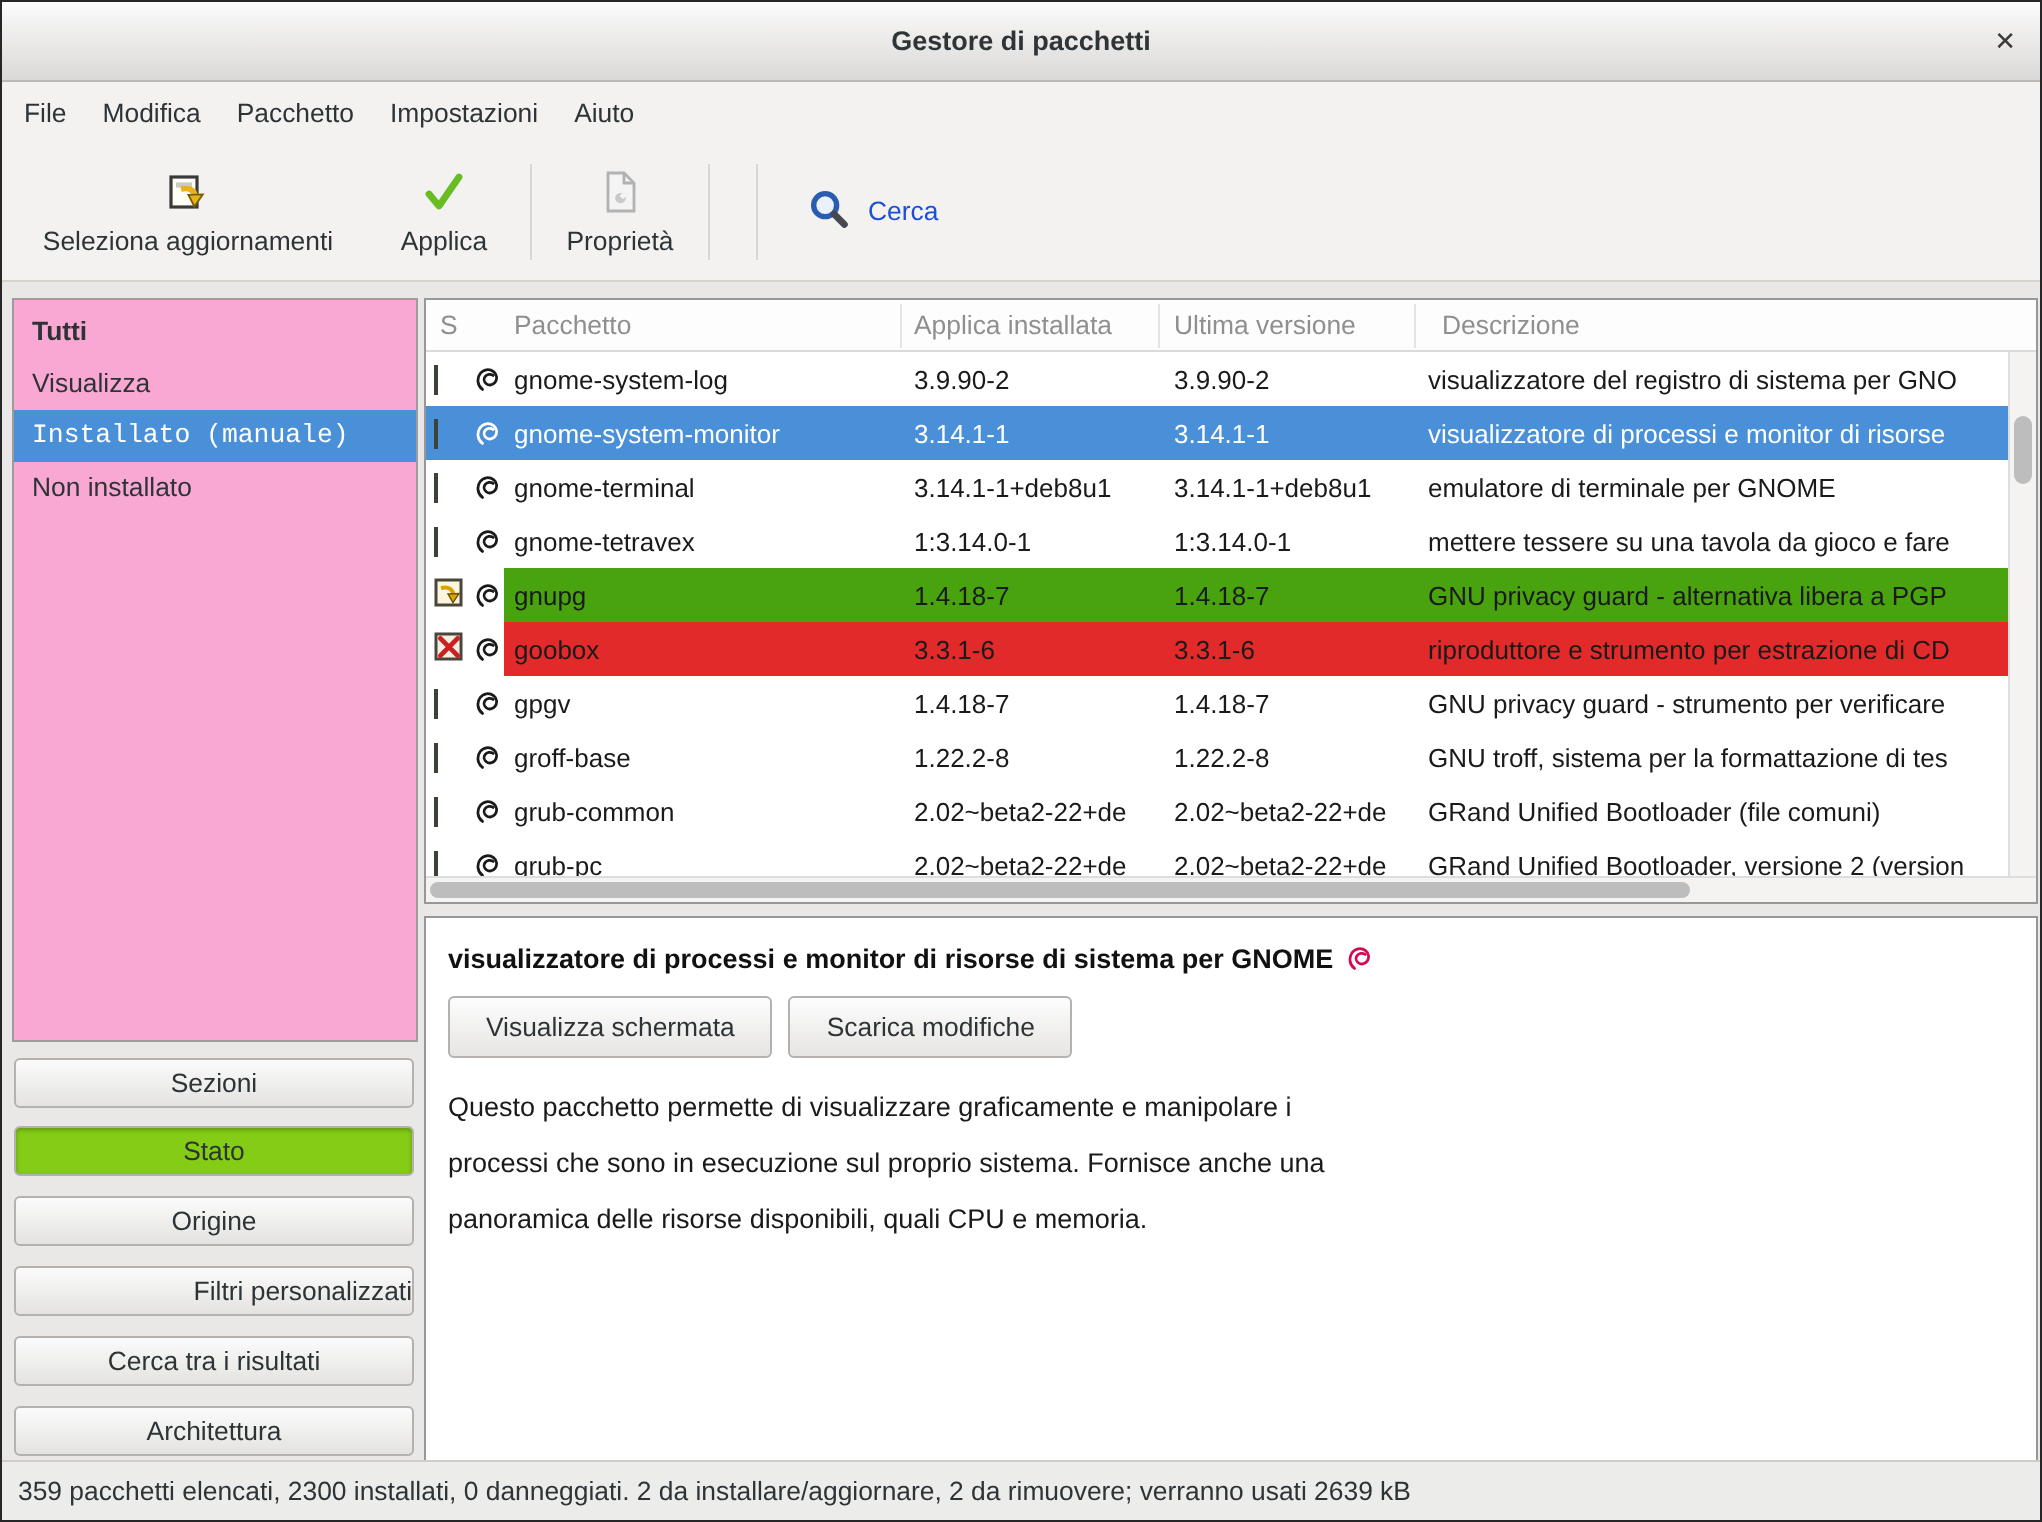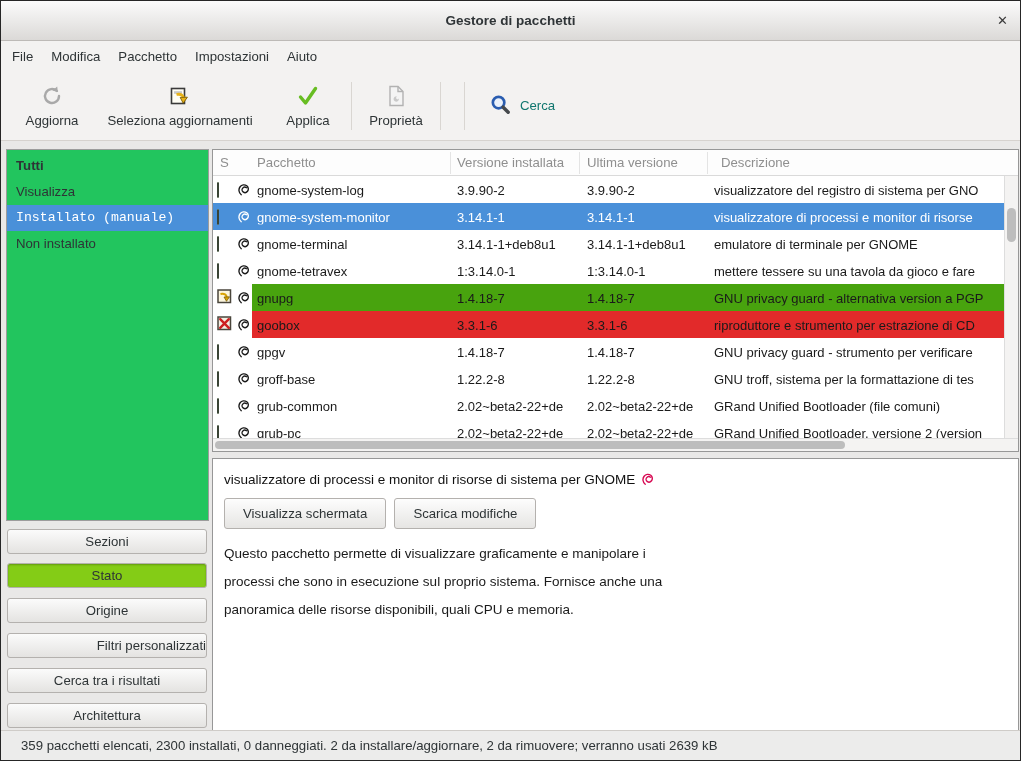--- a/index.html
+++ b/index.html
@@ -14,27 +14,27 @@
 
   
   .menubar { height:30px; background:#f3f2f1; display:flex; align-items:center; padding-left:2px; font-size:13.2px; }
   .menu-item { padding:6px 9px; }
 
   
   .toolbar { height:70px; background:#f3f2f1; border-bottom:1px solid #d6d2ce; display:flex; align-items:center; padding-left:8px; }
   .tool-btn { display:flex; flex-direction:column; align-items:center; justify-content:center; gap:4px; height:62px; font-size:13.2px; }
   .tool-btn .ticon { height:26px; display:flex; align-items:center; justify-content:center; }
   .tool-sep { width:1px; height:48px; background:#d9d6d2; }
-  .search-btn { display:flex; align-items:center; gap:8px; padding:0 12px; height:44px; margin-left:12px; font-size:13.2px; background:none; border:none; font-family:inherit; color:#0f766e; }
+  .search-btn { display:flex; align-items:center; gap:8px; padding:0 12px; height:44px; margin-left:12px; font-size:13.2px; background:none; border:none; font-family:inherit; color:#1d4ed8; }
 
   
   .content { position:absolute; top:141px; bottom:30px; left:0; right:0; background:#e9e8e7; }
 
   
-  .filter-list { position:absolute; left:5px; top:7px; width:203px; height:372px; background:#22c55e; border:1px solid #9c9c9c; padding-top:3px; font-size:13.2px; overflow:hidden; }
+  .filter-list { position:absolute; left:5px; top:7px; width:203px; height:372px; background:#f9a8d4; border:1px solid #9c9c9c; padding-top:3px; font-size:13.2px; overflow:hidden; }
   .filter-item { height:26px; line-height:26px; padding-left:9px; }
   .filter-item.bold { font-weight:bold; }
   .filter-item.selected { background:var(--sel,#4a90d9); color:#fff;font-family:Liberation Mono, monospace; }
 
   
   .side-btn { position:absolute; left:6px; width:200px; height:25px; border:1px solid #b4b1ae; border-radius:3px; background:linear-gradient(#fbfbfb,#e4e3e1); font-size:13.2px; color:#2e3436; text-align:center; line-height:23px; font-family:inherit; padding:0; }
   .side-btn.active { background:#84cc16; box-shadow:inset 0 1px 2px rgba(0,0,0,.25); }
 
   
   .table-panel { position:absolute; left:211px; top:7px; width:807px; height:303px; background:#fff; border:1px solid #979797; overflow:hidden; }
@@ -59,55 +59,46 @@
   .sq-installed { width:12px; height:12px; background:#9db28f; border:1.5px solid #394435; box-shadow:inset 1px 1px 0 rgba(255,255,255,.35); }
 
   
   .vscroll { position:absolute; right:0; top:26px; width:14px; bottom:13px; background:#f4f3f2; border-left:1px solid #ddd; }
   .vthumb { position:absolute; left:2px; width:9px; top:32px; height:34px; background:#bdbdbd; border-radius:5px; }
   .hscroll { position:absolute; left:0; right:0; bottom:0; height:13px; background:#f4f3f2; border-top:1px solid #ddd; }
   .hthumb { position:absolute; left:2px; top:2px; height:8px; width:630px; background:#bdbdbd; border-radius:4px; }
 
   
   .details-panel { position:absolute; left:211px; top:316px; width:807px; height:274px; background:#fff; border:1px solid #979797; padding:8px 11px; }
-  .details-title { font-weight:normal; font-size:13.5px; display:flex; align-items:center; gap:7px; margin:5px 0 11px; color:#111; }
+  .details-title { font-weight:bold; font-size:13.5px; display:flex; align-items:center; gap:7px; margin:5px 0 11px; color:#111; }
   .detail-btn { height:31px; padding:0 18px; margin-right:8px; border:1px solid #b4b1ae; border-radius:3px; background:linear-gradient(#fdfdfd,#e6e5e3); font-size:13.2px; color:#2e3436; font-family:inherit; }
   .details-desc { margin-top:17px; font-size:13.5px; color:#1a1a1a; }
   .details-desc div { margin-bottom:13px; }
 
   
-  .statusbar { position:absolute; left:0; right:0; bottom:0; height:30px; background:#ececeb; border-top:1px solid #cfccc8; font-size:13.2px; display:flex; align-items:center; padding-left:20px; }
+  .statusbar { position:absolute; left:0; right:0; bottom:0; height:30px; background:#ececeb; border-top:1px solid #cfccc8; font-size:13.2px; display:flex; align-items:center; padding-left:8px; }
 </style>
 </head>
 <body>
 
 <div class="window">
   <div class="titlebar">
     <div class="title">Gestore di pacchetti</div>
     <div class="close">✕</div>
   </div>
 
   <div class="menubar" id="menubar">
       <div class="menu-item">File</div>
       <div class="menu-item">Modifica</div>
       <div class="menu-item">Pacchetto</div>
       <div class="menu-item">Impostazioni</div>
       <div class="menu-item">Aiuto</div>
     </div>
 
   <div class="toolbar" id="toolbar">
-      <div class="tool-btn" style="width: 86px;">
-        <span class="ticon">
-          <svg width="24" height="24" viewBox="0 0 24 24">
-            <path d="M19 12a7 7 0 1 1-2.1-5" fill="none" stroke="#a9a9a9" stroke-width="2.4" stroke-linecap="round"></path>
-            <path d="M17.2 2.6 L17.8 8 L12.6 6.4 Z" fill="#a9a9a9"></path>
-          </svg>
-        </span>
-        <span class="tlabel">Aggiorna</span>
-      </div>
       <div class="tool-btn" style="width: 170px;">
         <span class="ticon">
           <svg width="24" height="24" viewBox="0 0 24 24">
             <rect x="3.5" y="4.5" width="13" height="15" fill="#fffef5" stroke="#3a3a3a" stroke-width="1.6"></rect>
             <rect x="6" y="7.2" width="8" height="2.6" fill="#c9c9c9"></rect>
             <path d="M8.5 10.5 C 13 9.5 15.5 11.5 15.7 14.5" stroke="#e8b31a" stroke-width="2.8" fill="none"></path>
             <path d="M12.2 13.4 L19.4 13.2 L15.2 19.2 Z" fill="#e8b31a" stroke="#7a5c00" stroke-width="0.9"></path>
           </svg>
         </span>
         <span class="tlabel">Seleziona aggiornamenti</span>
@@ -156,21 +147,21 @@
         <button class="side-btn" style="top: 456px;">Origine</button>
         <button class="side-btn" style="top: 491px; text-align: right;">Filtri personalizzati</button>
         <button class="side-btn" style="top: 526px;">Cerca tra i risultati</button>
         <button class="side-btn" style="top: 561px;">Architettura</button>
       </div>
 
     <div class="table-panel">
       <div class="thead" id="thead">
           <span class="th" style="left: 7px;">S</span>
           <span class="th" style="left: 44px;">Pacchetto</span>
-          <span class="th" style="left: 244px;">Versione installata</span>
+          <span class="th" style="left: 244px;">Applica installata</span>
           <span class="th" style="left: 374px;">Ultima versione</span>
           <span class="th" style="left: 508px;">Descrizione</span>
           <span class="th-sep" style="left: 237px;"></span>
           <span class="th-sep" style="left: 366px;"></span>
           <span class="th-sep" style="left: 494px;"></span>
         </div>
       <div class="rows" id="rows">
           <div class="trow ">
             <span class="cell c-icon"><span class="sq-installed"></span></span>
             <span class="cell c-swirl swirl">
@@ -226,21 +217,21 @@
                 <path d="M7 8 L12.5 7.8 L9.5 12.3 Z" fill="#d9a303" stroke="#6b5200" stroke-width="0.7"></path>
               </svg></span>
             <span class="cell c-swirl swirl">
               <svg width="13" height="13" viewBox="0 0 16 16">
                 <path d="M10.5 5.2 C 8.9 4.1 6.7 4.4 5.6 5.9 C 4.6 7.3 4.9 9.3 6.3 10.3 C 8 11.6 10.4 11.2 11.7 9.5 C 13.3 7.4 12.9 4.4 10.8 2.8 C 8.2 0.9 4.5 1.4 2.6 4 C 0.3 7.1 0.9 11.5 4 13.8" fill="none" stroke="currentColor" stroke-width="1.7" stroke-linecap="round"></path>
               </svg>
             </span>
             <span class="cell c-name">gnupg</span>
             <span class="cell c-ver">1.4.18-7</span>
             <span class="cell c-ver2">1.4.18-7</span>
-            <span class="cell c-desc">GNU privacy guard - alternativa version a PGP</span>
+            <span class="cell c-desc">GNU privacy guard - alternativa libera a PGP</span>
           </div>
           <div class="trow red">
             <span class="cell c-icon"><svg width="15" height="15" viewBox="0 0 15 15">
                 <rect x="1" y="1" width="12.5" height="12.5" fill="#f3efe2" stroke="#4a463c" stroke-width="1.5"></rect>
                 <path d="M3.2 3.2 L11.8 11.8 M11.8 3.2 L3.2 11.8" stroke="#cc1f1f" stroke-width="2.4" stroke-linecap="round"></path>
               </svg></span>
             <span class="cell c-swirl swirl">
               <svg width="13" height="13" viewBox="0 0 16 16">
                 <path d="M10.5 5.2 C 8.9 4.1 6.7 4.4 5.6 5.9 C 4.6 7.3 4.9 9.3 6.3 10.3 C 8 11.6 10.4 11.2 11.7 9.5 C 13.3 7.4 12.9 4.4 10.8 2.8 C 8.2 0.9 4.5 1.4 2.6 4 C 0.3 7.1 0.9 11.5 4 13.8" fill="none" stroke="currentColor" stroke-width="1.7" stroke-linecap="round"></path>
               </svg>

